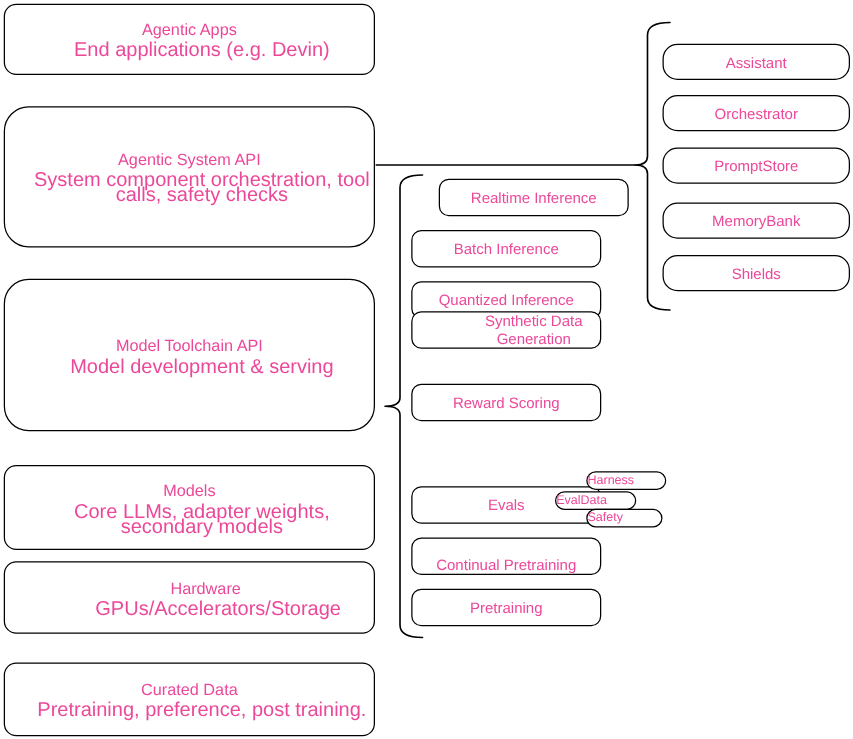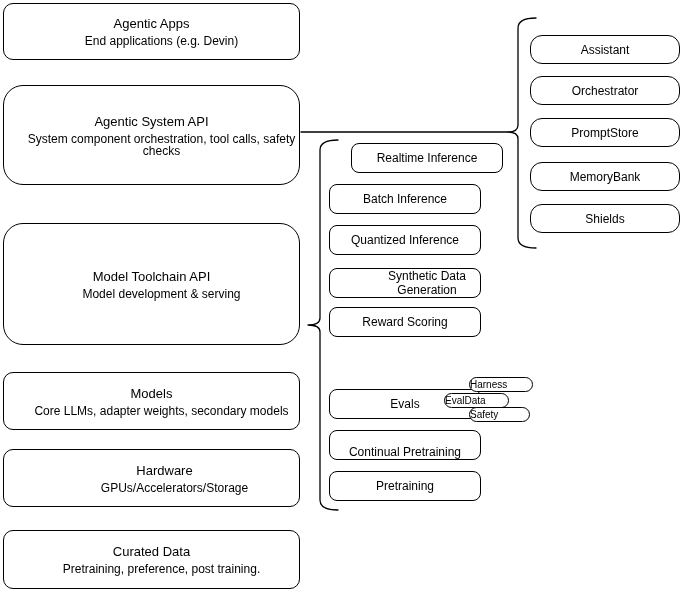--- a/index.html
+++ b/index.html
@@ -1,36 +1,36 @@
 <!DOCTYPE html>
 <html><head>
 <meta charset="utf-8">
 <style>
   html,body{margin:0;padding:0;background:#ffffff;}
   #canvas{
     position:relative;
     width:682px;height:591px;
     background:#ffffff;
     font-family:"Liberation Sans", sans-serif;
-    color:#000000;
+    color:#ec4899;
     overflow:hidden;
   }
   .overlay{position:absolute;left:0;top:0;width:682px;height:591px;}
   .overlay path{fill:none;stroke:#000;stroke-width:1.3;stroke-linecap:round;stroke-linejoin:round;}
   .box{
     position:absolute;
     box-sizing:border-box;
     background:#fff;
     border:1.3px solid #000;
     display:flex;flex-direction:column;align-items:center;justify-content:center;
     text-align:center;
   }
   .layer{left:3px;width:297px;}
   .layer .title{font-size:13px;line-height:15px;}
-  .layer .subtitle{font-size:12px;line-height:12px;margin-top:4px;margin-left:20px;}
+  .layer .subtitle{font-size:16px;line-height:12px;margin-top:4px;margin-left:20px;}
   .mid{left:329px;width:152px;height:30px;border-radius:8px;font-size:12px;}
   .right{left:530px;width:150px;height:29px;border-radius:12px;font-size:12px;}
   .pill{
     position:absolute;
     box-sizing:border-box;
     background:#fff;border:1.3px solid #000;border-radius:8px;
     font-size:10px;line-height:12px;
     display:flex;align-items:center;
     height:15px;
   }
@@ -47,31 +47,31 @@
     <path d="M 536 18 Q 518 18 518 28 L 518 125 Q 518 132 508 132 Q 518 132 518 139 L 518 238 Q 518 248 536 248"></path>
 
     <path d="M 338 140 Q 320 140 320 150 L 320 318 Q 320 325 308 325 Q 320 325 320 332 L 320 500 Q 320 510 338 510"></path>
   </svg>
 
   <div class="box layer" style="top:3px;height:57px;border-radius:10px;">
     <div class="title">Agentic Apps</div>
     <div class="subtitle">End applications (e.g. Devin)</div>
   </div>
 
-  <div class="box layer" style="top:85px;height:100px;border-radius:20px;">
+  <div class="box layer" style="top:85px;height:113px;border-radius:20px;">
     <div class="title">Agentic System API</div>
     <div class="subtitle">System component orchestration, tool calls, safety checks</div>
   </div>
 
   <div class="box layer" style="top:223px;height:122px;border-radius:20px;text-align:right;">
     <div class="title">Model Toolchain API</div>
     <div class="subtitle">Model development &amp; serving</div>
   </div>
 
-  <div class="box layer" style="top:372px;height:58px;border-radius:10px;">
+  <div class="box layer" style="top:372px;height:68px;border-radius:10px;">
     <div class="title">Models</div>
     <div class="subtitle">Core LLMs, adapter weights, secondary models</div>
   </div>
 
   <div class="box layer" style="top:449px;height:58px;border-radius:10px;padding-left:26px;">
     <div class="title">Hardware</div>
     <div class="subtitle">GPUs/Accelerators/Storage</div>
   </div>
 
   <div class="box layer" style="top:530px;height:59px;border-radius:10px;">
@@ -81,21 +81,21 @@
 
   <div class="box mid" style="top:143px;margin-left:22px;">
     <span>Realtime Inference</span>
   </div>
   <div class="box mid" style="top:184px;">
     <span>Batch Inference</span>
   </div>
   <div class="box mid" style="top:225px;">
     <span>Quantized Inference</span>
   </div>
-  <div class="box mid" style="top:268px;padding-left:44px;">
+  <div class="box mid" style="top:249px;padding-left:44px;">
     <span>Synthetic Data Generation</span>
   </div>
   <div class="box mid" style="top:307px;">
     <span>Reward Scoring</span>
   </div>
   <div class="box mid" style="top:389px;">
     <span>Evals</span>
   </div>
   <div class="box mid" style="top:430px;justify-content:flex-end;">
     <span>Continual Pretraining</span>

